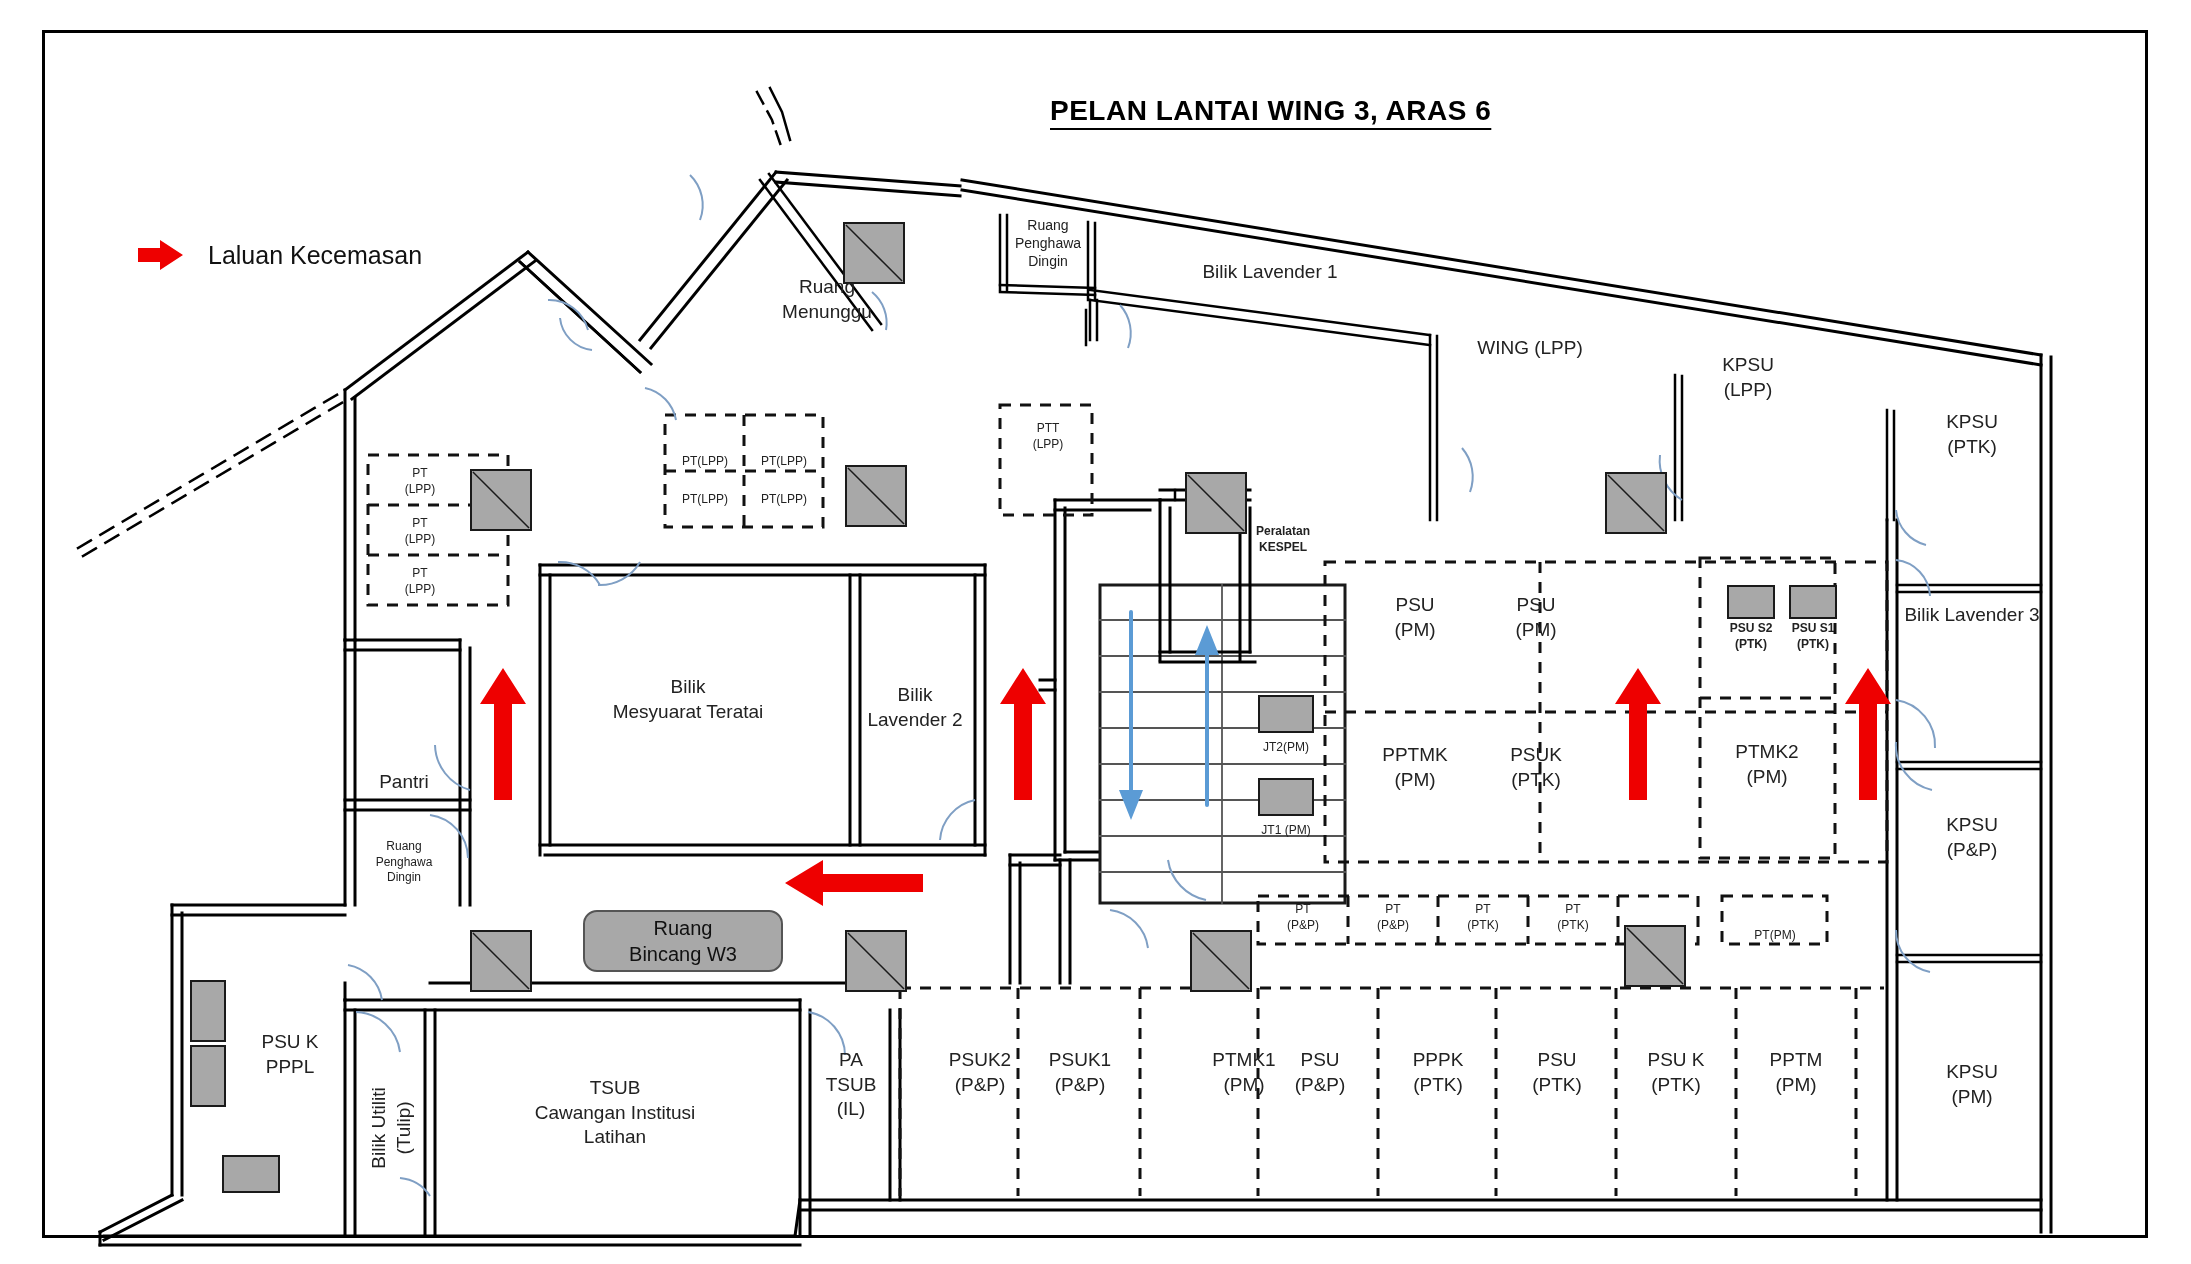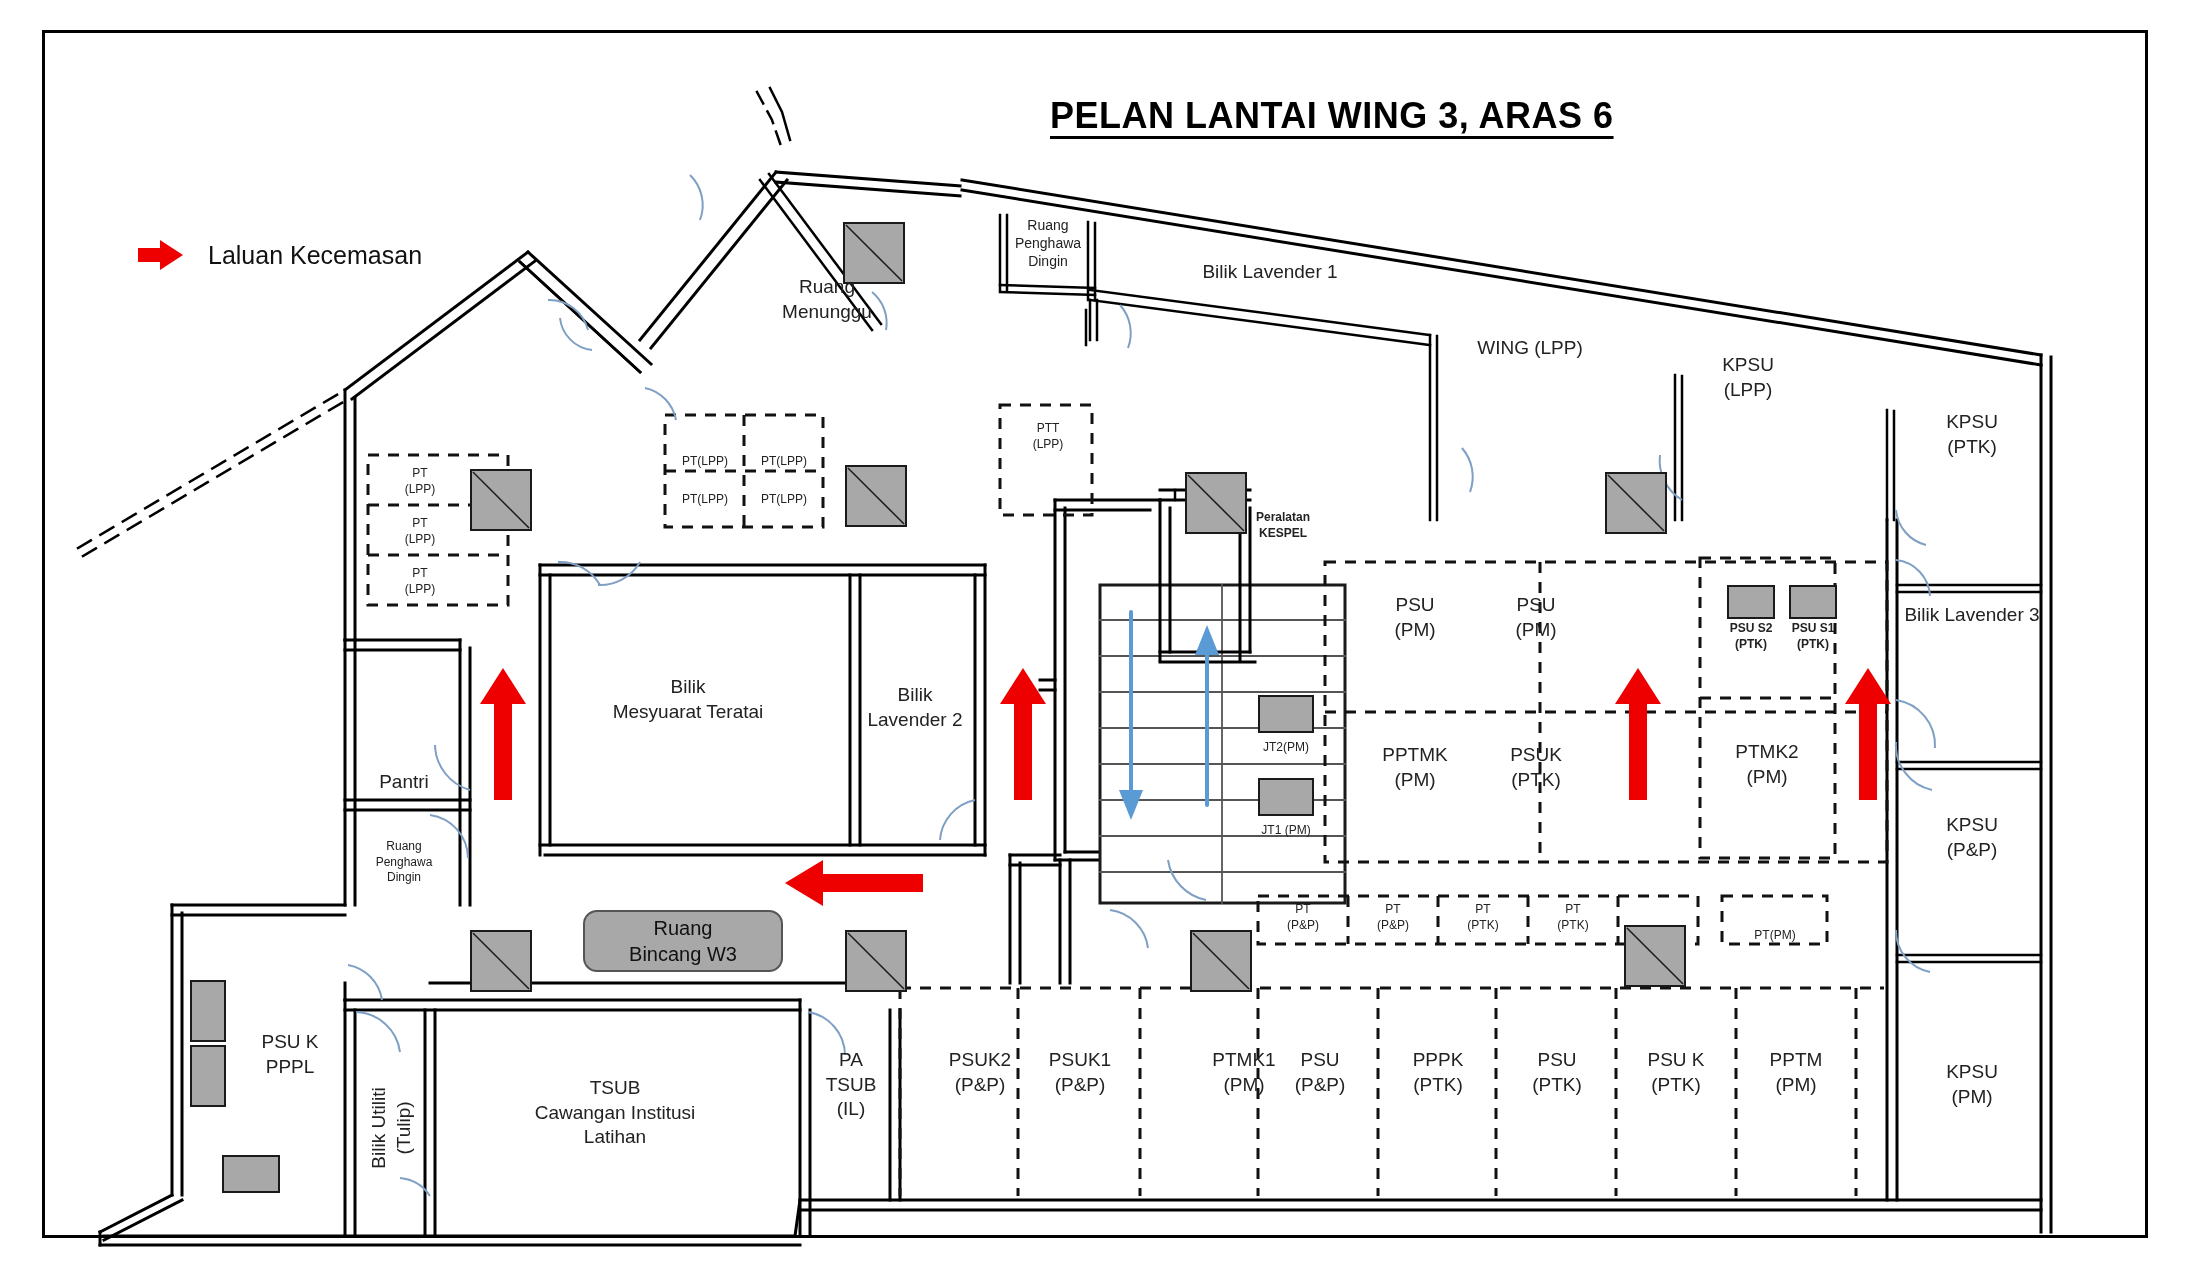--- a/index.html
+++ b/index.html
@@ -21,21 +21,21 @@
     top: 30px;
     width: 2106px;
     height: 1208px;
     border: 3px solid #000;
     box-sizing: border-box;
   }
   #plan-title {
     position: absolute;
     left: 1050px;
     top: 95px;
-    font-size: 36px;
+    font-size: 28px;
     font-weight: bold;
     letter-spacing: 0.5px;
     text-decoration: underline;
     text-underline-offset: 8px;
     color: #000;
     white-space: nowrap;
   }
   #legend {
     position: absolute;
     left: 138px;
@@ -446,21 +446,21 @@
 (LPP)</div>
 
   <div class="lbl sm" style="left:705px; top:462px;">PT(LPP)</div>
   <div class="lbl sm" style="left:784px; top:462px;">PT(LPP)</div>
   <div class="lbl sm" style="left:705px; top:500px;">PT(LPP)</div>
   <div class="lbl sm" style="left:784px; top:500px;">PT(LPP)</div>
 
   <div class="lbl sm" style="left:1048px; top:437px;">PTT
 (LPP)</div>
 
-  <div class="lbl xxs" style="left:1283px; top:526px;">Peralatan
+  <div class="lbl xxs" style="left:1283px; top:540px;">Peralatan
 KESPEL</div>
 
   <div class="lbl" style="left:404px; top:746px;margin-top:36px;">Pantri</div>
   <div class="lbl sm" style="left:404px; top:862px;">Ruang
 Penghawa
 Dingin</div>
 
   <div class="lbl" style="left:688px; top:700px;">Bilik
 Mesyuarat Teratai</div>
   <div class="lbl" style="left:915px; top:708px;">Bilik

